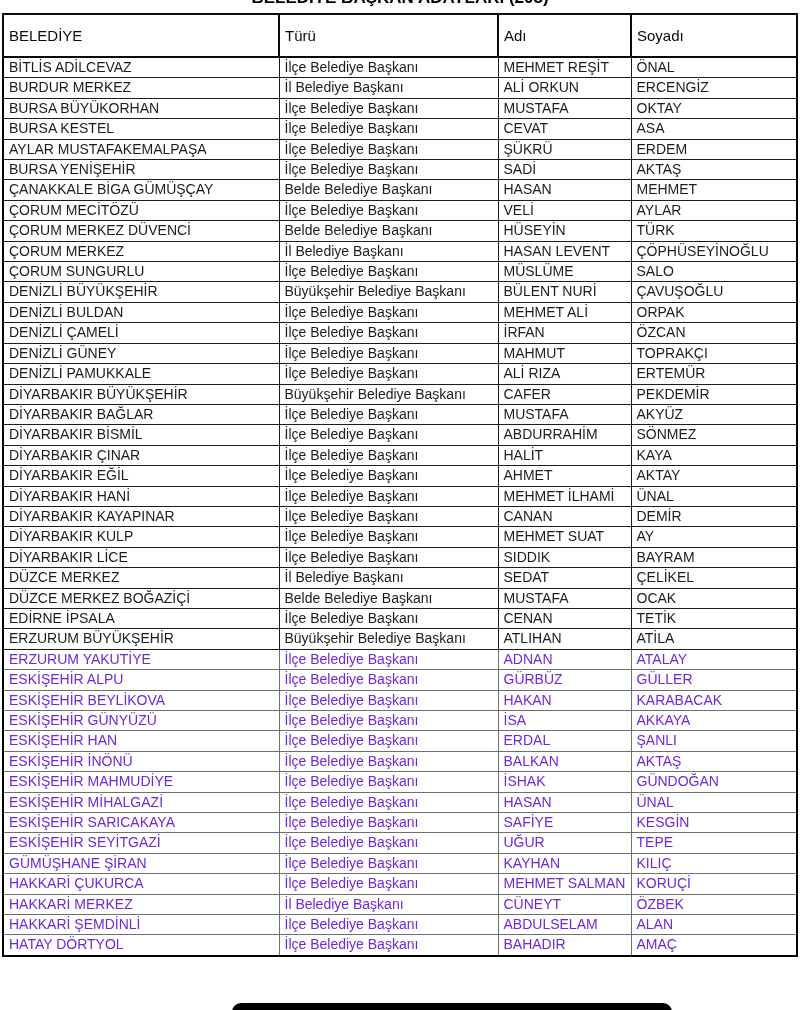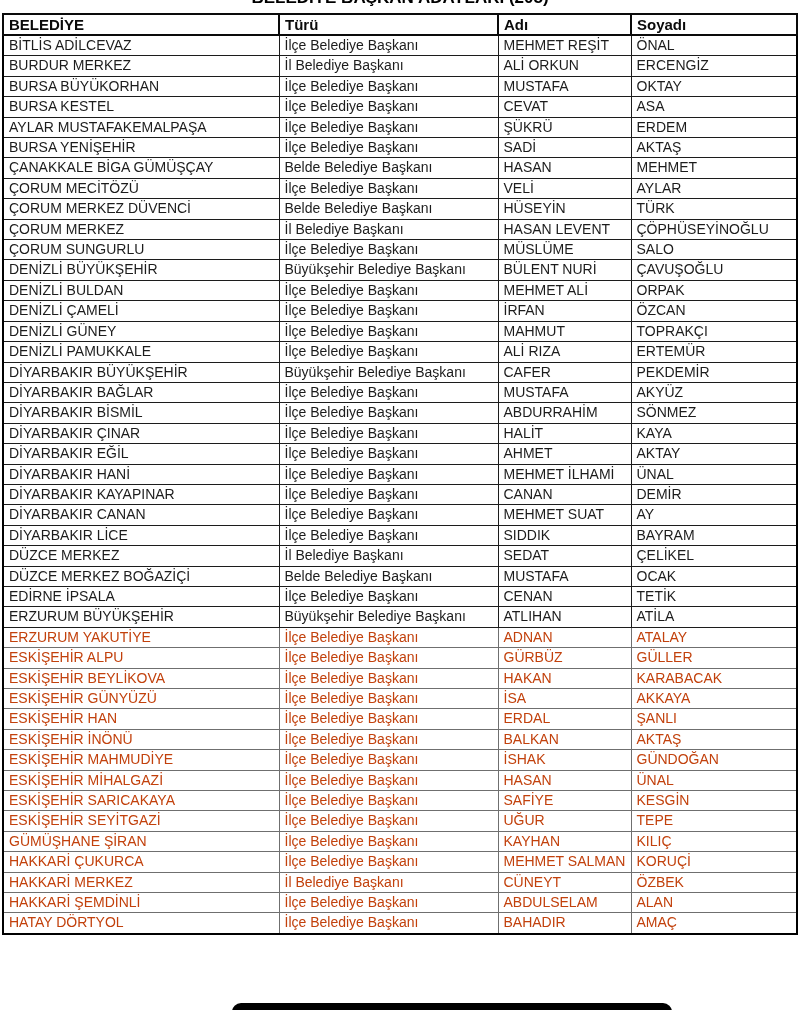--- a/index.html
+++ b/index.html
@@ -30,43 +30,43 @@
     position: absolute;
     left: 2px;
     top: 13px;
     width: 794px;
     border-collapse: collapse;
     table-layout: fixed;
     border: 2px solid #000;
   }
   .cand-table th {
     border: 2px solid #0a0a0a;
-    padding: 0 5px;
+    padding: 11px 5px;
     text-align: left;
     font-size: 15px;
-    font-weight: bold;
+    font-weight: normal;
     color: #0a0a0a;
     height: 19px;
     line-height: 19px;
     white-space: nowrap;
     overflow: hidden;
   }
   .cand-table td {
     border: 1.6px solid #1c1c1c;
     padding: 0 5px;
     font-size: 14px;
     color: #1c1c1c;
     height: 19.4px;
     line-height: 19.4px;
     white-space: nowrap;
     overflow: hidden;
   }
   
   .cand-table tr.faded td {
-    color: #c2410c;
+    color: #6d28d9;
     border-color: #6f6f6f;
     border-width: 1.2px;
   }
   
   .bottom-box {
     position: absolute;
     left: 232px;
     top: 1003px;
     width: 440px;
     height: 24px;
@@ -227,21 +227,21 @@
         <td>MEHMET İLHAMİ</td>
         <td>ÜNAL</td>
       </tr>
       <tr>
         <td>DİYARBAKIR KAYAPINAR</td>
         <td>İlçe Belediye Başkanı</td>
         <td>CANAN</td>
         <td>DEMİR</td>
       </tr>
       <tr>
-        <td>DİYARBAKIR CANAN</td>
+        <td>DİYARBAKIR KULP</td>
         <td>İlçe Belediye Başkanı</td>
         <td>MEHMET SUAT</td>
         <td>AY</td>
       </tr>
       <tr>
         <td>DİYARBAKIR LİCE</td>
         <td>İlçe Belediye Başkanı</td>
         <td>SIDDIK</td>
         <td>BAYRAM</td>
       </tr>

